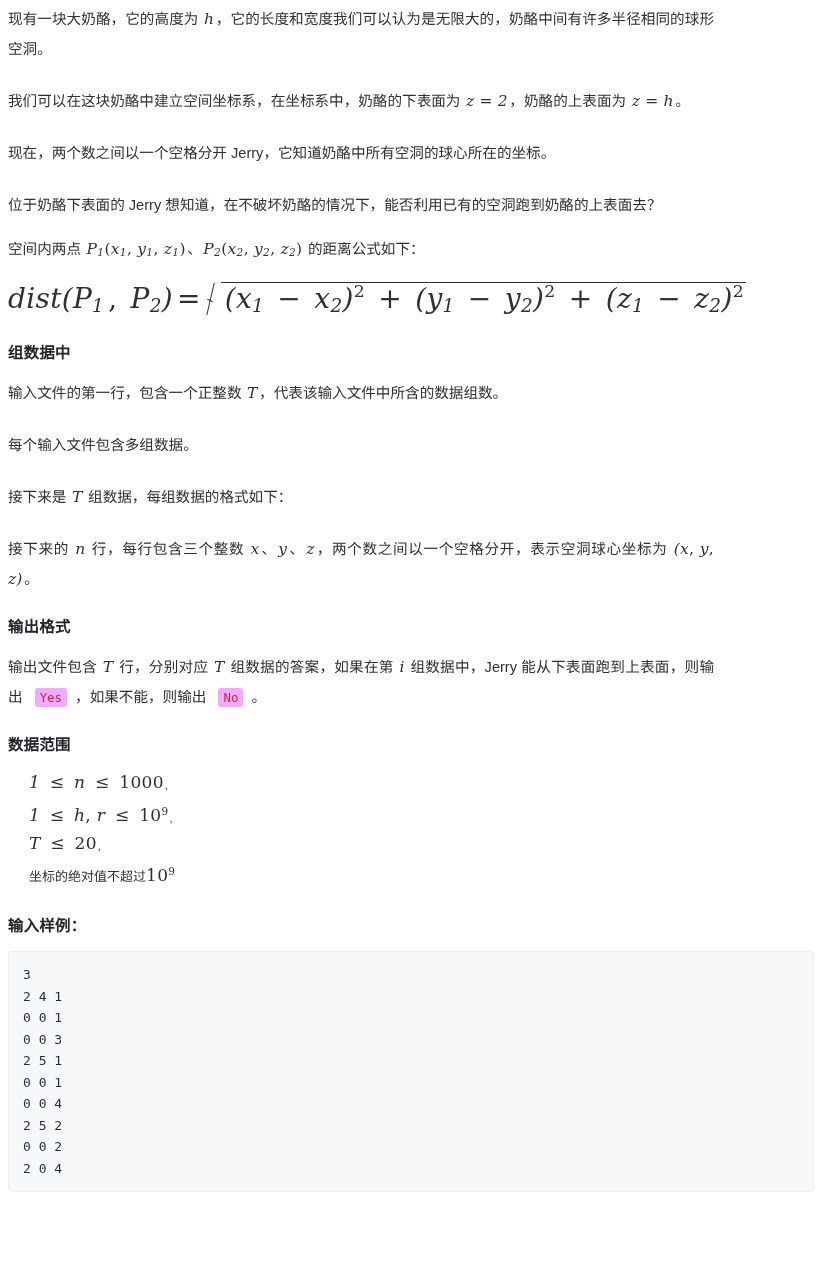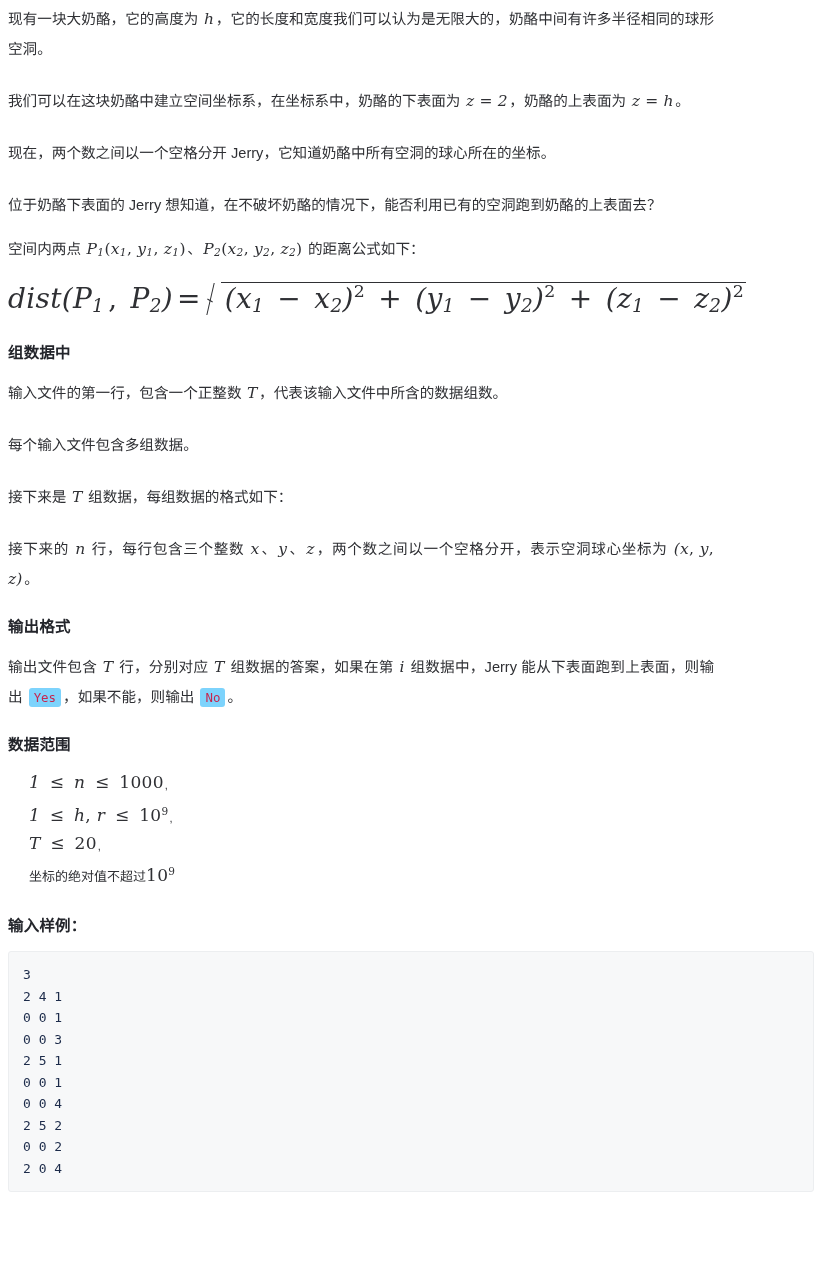--- a/index.html
+++ b/index.html
@@ -120,25 +120,25 @@
     letter-spacing: 0.2px;
   }
   h3.section.sample {
     margin-top: 2px;
   }
 
   
   code.chip {
     font-family: "DejaVu Sans Mono", "Liberation Mono", monospace;
     font-size: 12.4px;
-    background: #7dd3fc;
+    background: #f0abfc;
     color: #c7254e;
     padding: 2px 5px 2px 5px;
     border-radius: 3px;
-    margin: 0 2px;
+    margin: 0 8px;
     line-height: 1;
     white-space: nowrap;
   }
 
   
   .constraints {
     margin: 0 0 26px 0;
   }
   .constraints .cline {
     font-size: 14.6px;

